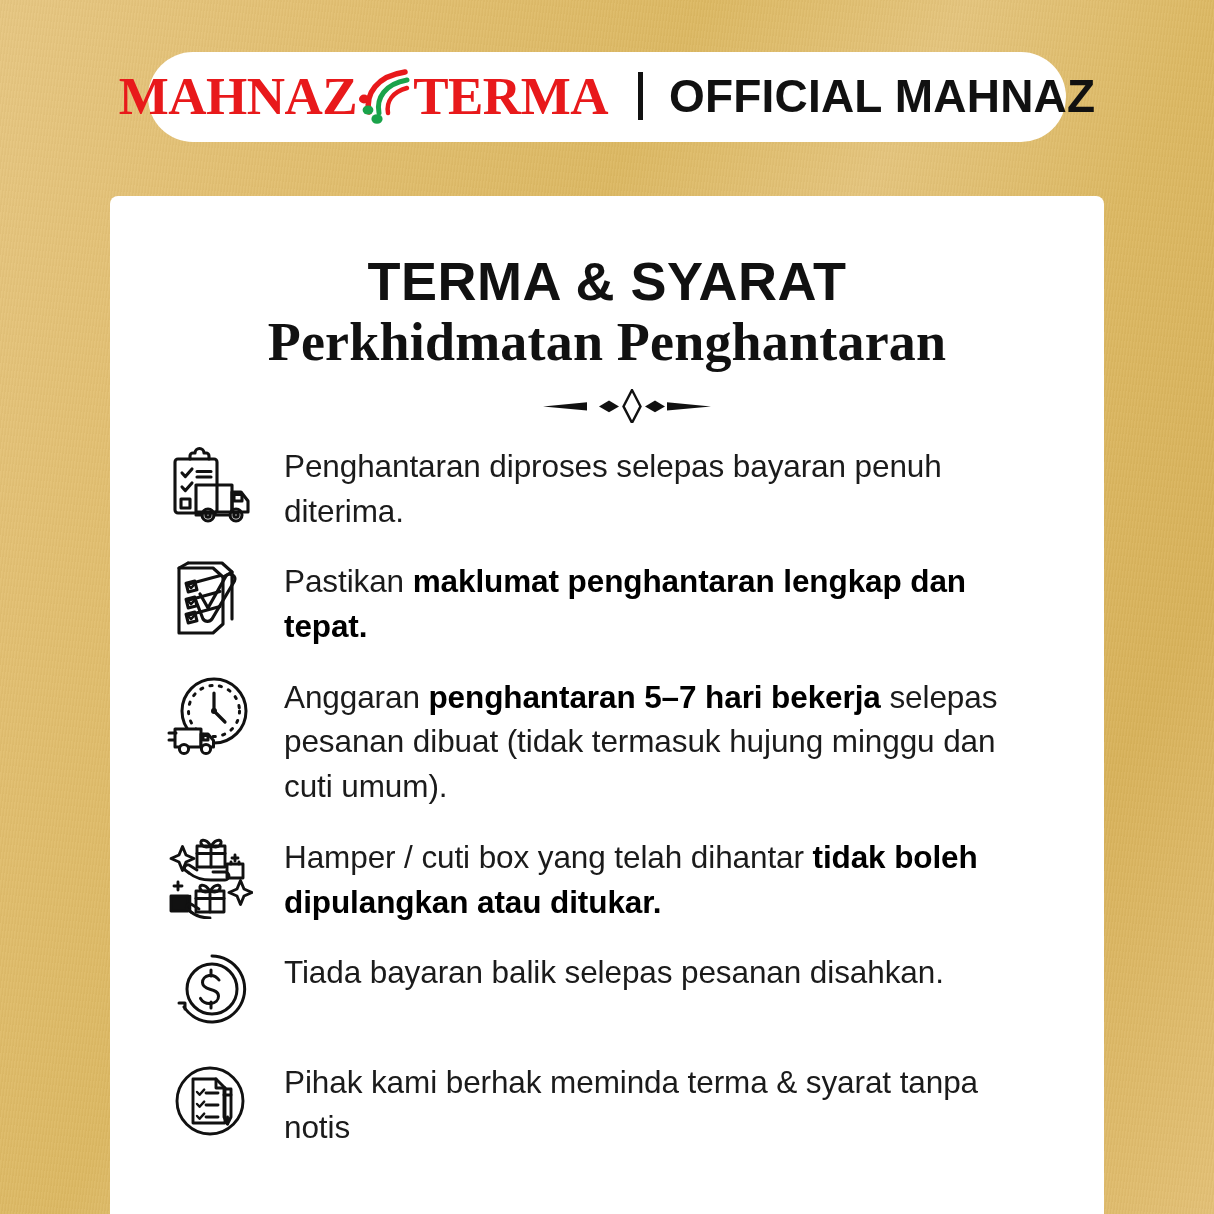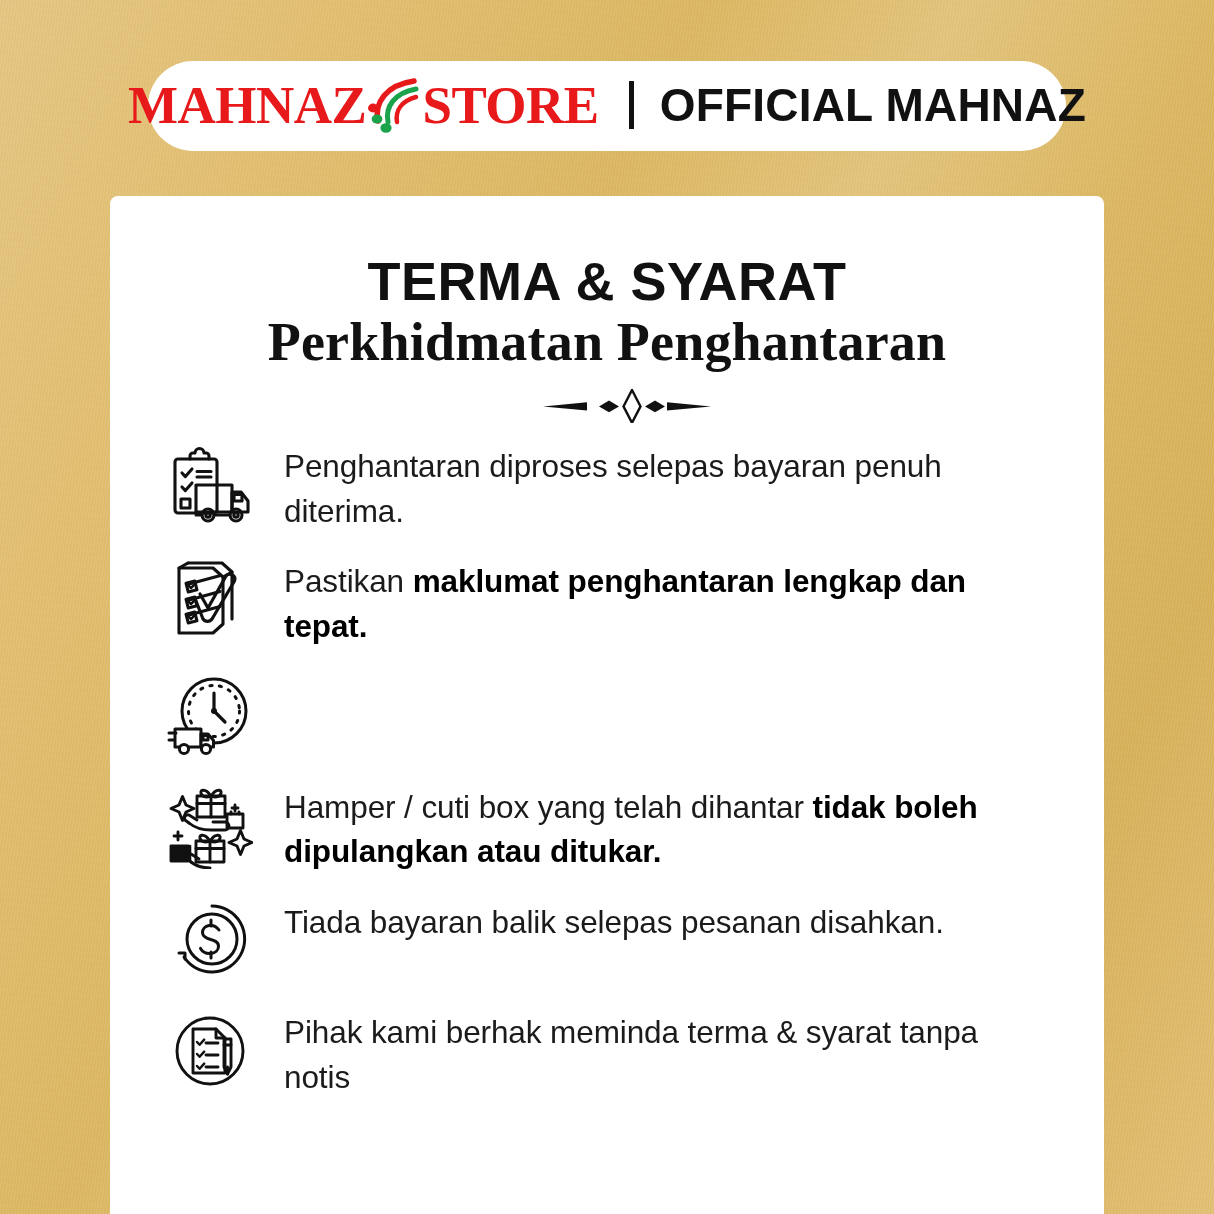--- a/index.html
+++ b/index.html
@@ -41,21 +41,21 @@
         rgba(255,255,255,0.045) 1px,
         rgba(0,0,0,0.018) 2px,
         rgba(0,0,0,0.018) 3px);
     pointer-events: none;
   }
 
   
   .logo-pill {
     position: absolute;
     left: 148px;
-    top: 61px;
+    top: 52px;
     width: 918px;
     height: 90px;
     background: #ffffff;
     border-radius: 45px;
     display: flex;
     align-items: center;
     justify-content: center;
     z-index: 3;
   }
   .logo-row {
@@ -195,21 +195,21 @@
           <path d="M52 14 C30 18, 21 32, 24 47" fill="none" stroke="#1aa34a" stroke-width="5" stroke-linecap="round"></path>
 
           <path d="M52 22 C38 26, 31 35, 33 47" fill="none" stroke="#e8191b" stroke-width="4.5" stroke-linecap="round"></path>
 
           <ellipse cx="9" cy="33" rx="5" ry="4.4" fill="#e8191b"></ellipse>
           <ellipse cx="13" cy="44" rx="5.4" ry="4.6" fill="#1aa34a"></ellipse>
           <ellipse cx="22" cy="53" rx="5.6" ry="4.8" fill="#1aa34a"></ellipse>
         </svg>
       </span>
 
-      <span class="brand-main">STORE</span>
+      <span class="brand-main">TERMA</span>
 
       <span class="logo-divider"></span>
 
       <span class="brand-sub">OFFICIAL MAHNAZ</span>
     </div>
   </div>
 
   <div class="card">
 
     <div class="title-block">
@@ -290,20 +290,23 @@
             <g>
               <rect x="8" y="56" width="26" height="18" fill="#fff"></rect>
               <path d="M34 61 h7 l5.5 6.5 v6.5 h-12.5 z" fill="#fff"></path>
               <rect x="36" y="62.5" width="5" height="4.5"></rect>
               <circle cx="17" cy="76" r="4.6" fill="#fff"></circle>
               <circle cx="39" cy="76" r="4.6" fill="#fff"></circle>
               <path d="M2 60 h7 M2 67 h5"></path>
             </g>
           </svg>
         </div>
+        <div class="item-text">
+          <span>Anggaran </span><b>penghantaran 5–7 hari bekerja</b><span> selepas pesanan dibuat (tidak termasuk hujung minggu dan cuti umum).</span>
+        </div>
       </div>
 
       <div class="item">
         <div class="item-icon">
           <svg width="86" height="86" viewBox="0 0 86 86" fill="none" stroke="#111" stroke-width="2.9" stroke-linejoin="round" stroke-linecap="round">
 
             <path d="M12 22 L15.5 13.5 L19 22 L27 25.5 L19 29 L15.5 37.5 L12 29 L4 25.5 Z" fill="none"></path>
 
             <rect x="30" y="13" width="28" height="21"></rect>
             <path d="M30 20.5 h28"></path>

